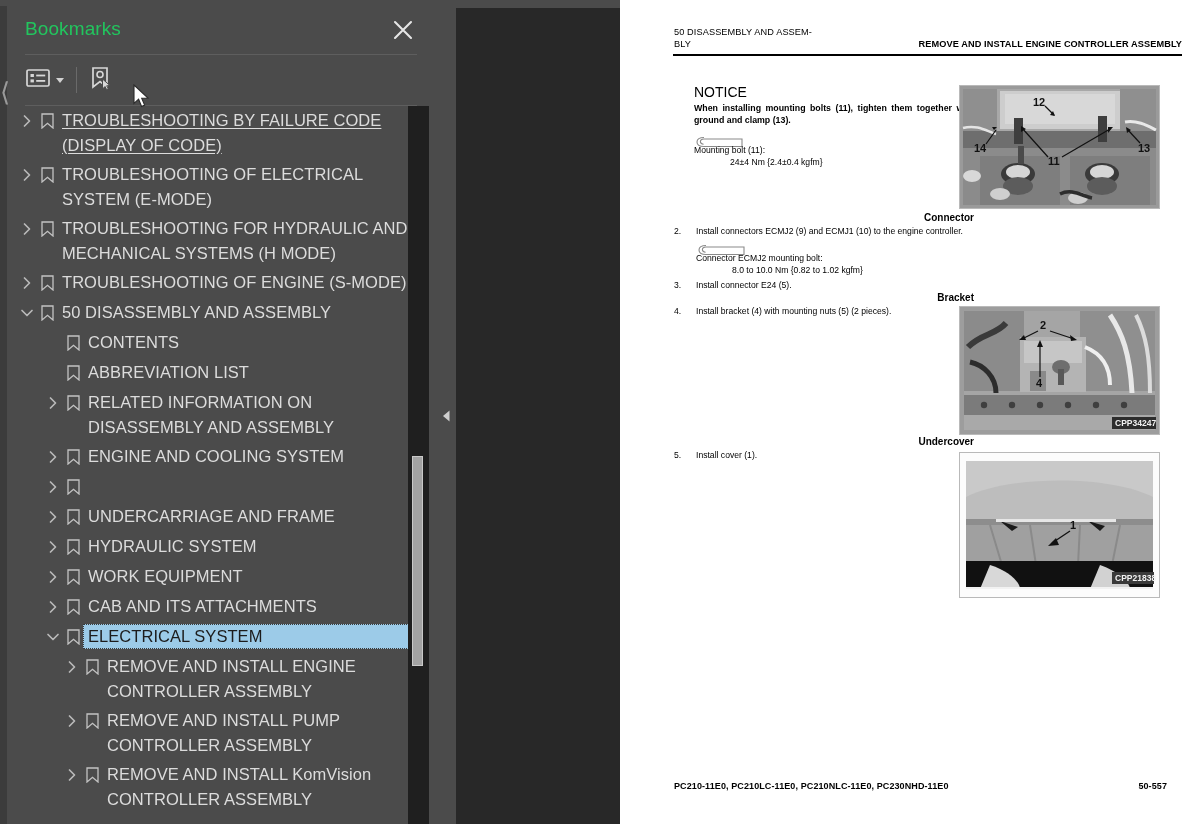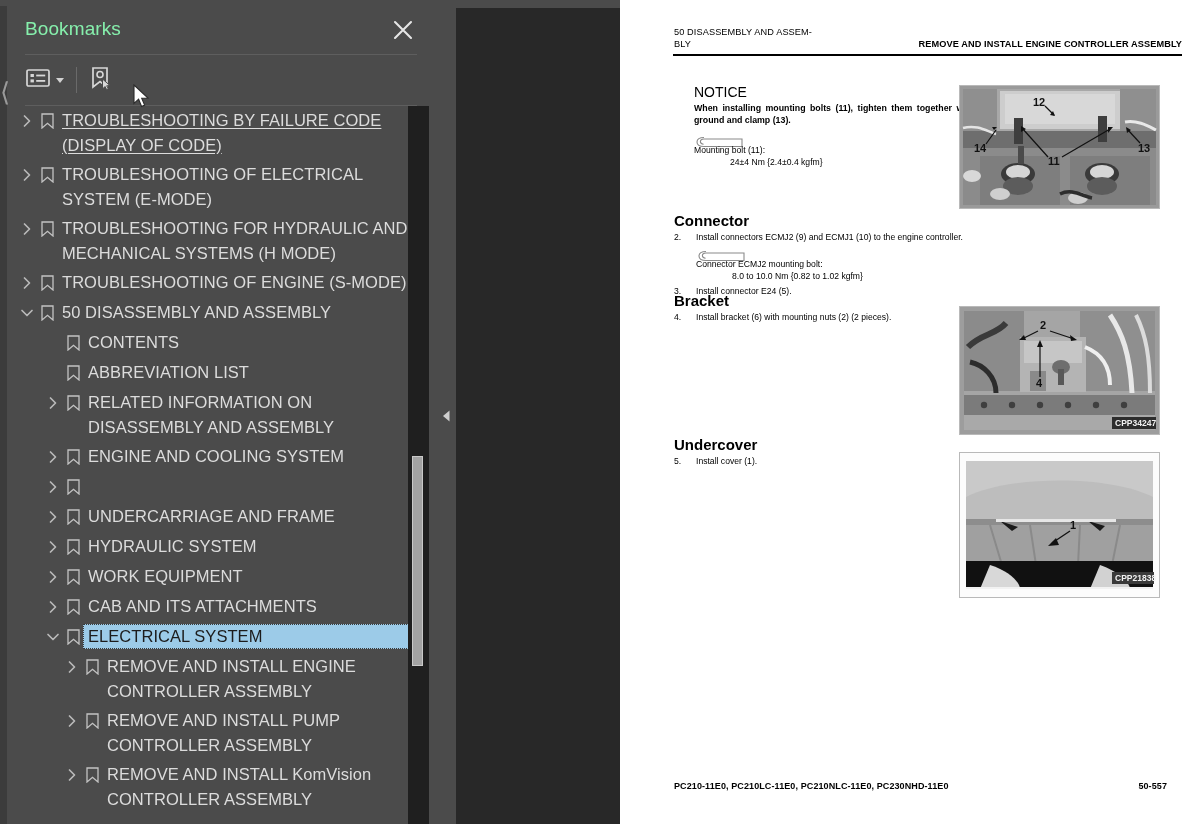--- a/index.html
+++ b/index.html
@@ -40,21 +40,21 @@
     width: 8px; height: 28px;
     color: #9a9a9a; font-size: 26px; line-height: 28px;
   }
 
   .bm-header {
     position: absolute; left: 7px; top: 0;
     width: 433px; height: 48px;
   }
   .bm-title {
     position: absolute; left: 18px; top: 12px;
-    font-size: 19px; color: #86efac; letter-spacing: .1px;
+    font-size: 19px; color: #22c55e; letter-spacing: .1px;
   }
   .bm-close {
     position: absolute; right: 26px; top: 13px;
     width: 22px; height: 22px;
     cursor: pointer;
   }
   .bm-close svg { display:block; }
 
   .bm-divider {
     position: absolute; left: 25px;
@@ -211,21 +211,21 @@
 
   .notice-box { left: 74px; top: 84px; width: 280px; }
   .notice-h { font-size: 14px; font-weight: normal; margin-bottom: 3px; }
   .notice-p { font-size: 8.8px; font-weight: bold; line-height: 11.5px; text-align: justify; }
 
   .torque-row { display: flex; align-items: flex-start; margin-top: 7px; flex-direction: column; }
   .wrench { flex: 0 0 auto; width: 52px; height: 11px; margin-top: 1px; }
   .torque-txt { font-size: 8.6px; line-height: 11.5px; }
   .torque-val { font-size: 8.6px; padding-left: 36px; }
 
-  .sec-h { font-size: 15px; font-weight: bold; }
+  .sec-h { font-size: 10px; font-weight: bold; text-align: right; }
   .numlist-item { display: flex; font-size: 8.6px; line-height: 12px; margin-top: 2px; }
   .numlist-n { flex: 0 0 auto; width: 22px; }
   .numlist-t { flex: 1 1 auto; }
 
   .fig {
     position: absolute;
     border: 1px solid #b9b9b9;
     background: #f2f2f2;
     overflow: hidden;
   }
@@ -575,21 +575,21 @@
       <div class="numlist-item" style="margin-top:4px;">
         <span class="numlist-n">3.</span>
         <span class="numlist-t">Install connector E24 (5).</span>
       </div>
     </div>
 
     <div class="blk" style="left:54px; top:292px; width:300px;">
       <div class="sec-h">Bracket</div>
       <div class="numlist-item">
         <span class="numlist-n">4.</span>
-        <span class="numlist-t">Install bracket (6) with mounting nuts (2) (2 pieces).</span>
+        <span class="numlist-t">Install bracket (4) with mounting nuts (5) (2 pieces).</span>
       </div>
     </div>
 
     <div class="blk" style="left:54px; top:436px; width:300px;">
       <div class="sec-h">Undercover</div>
       <div class="numlist-item">
         <span class="numlist-n">5.</span>
         <span class="numlist-t">Install cover (1).</span>
       </div>
     </div>

